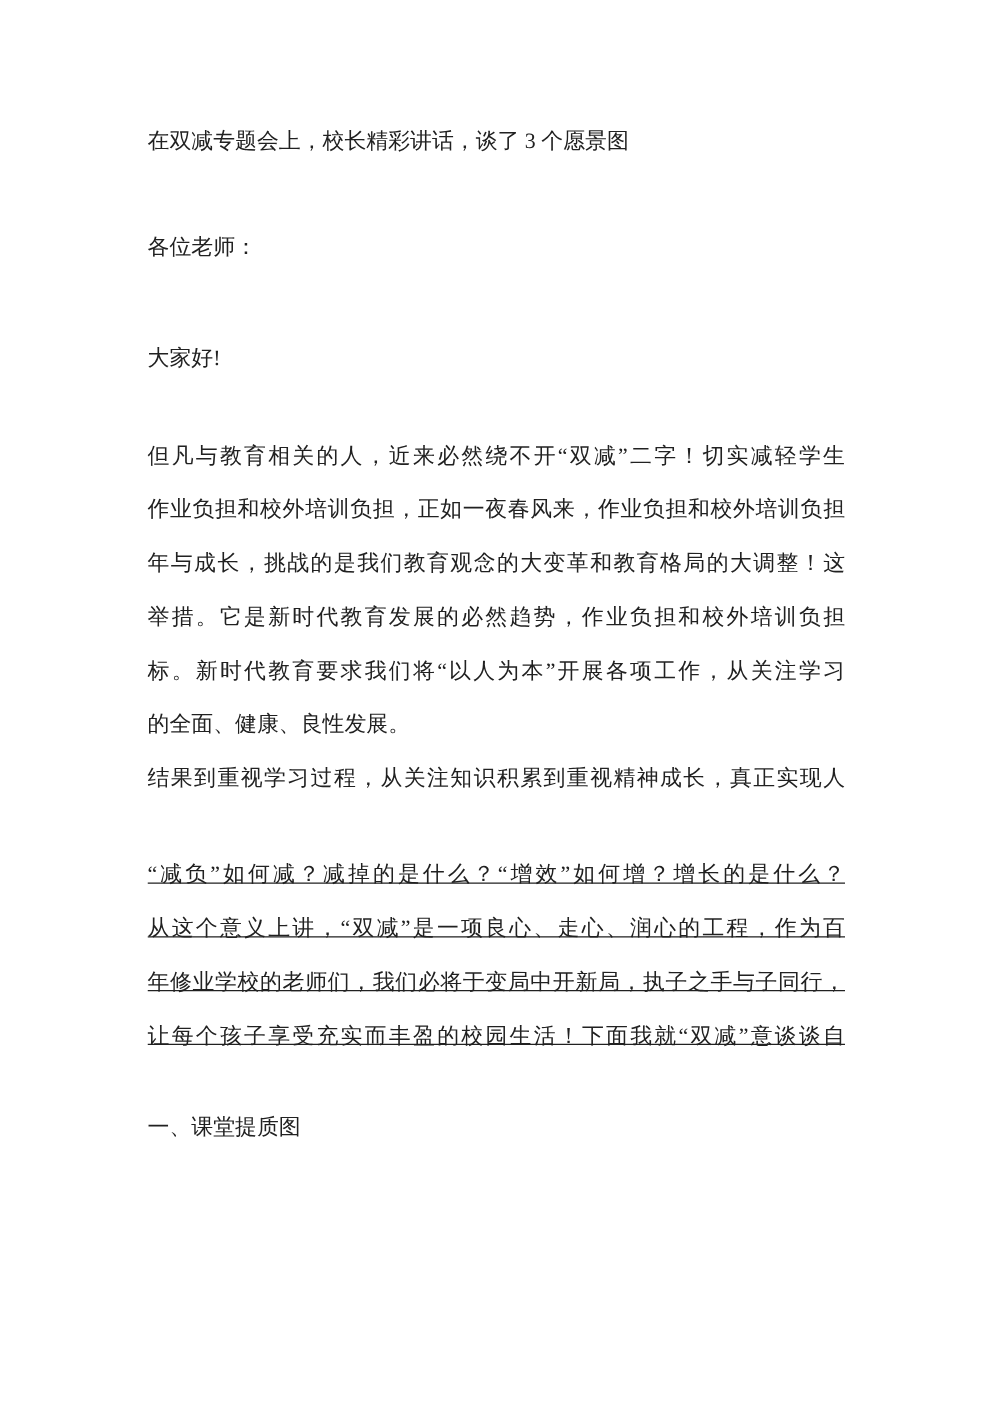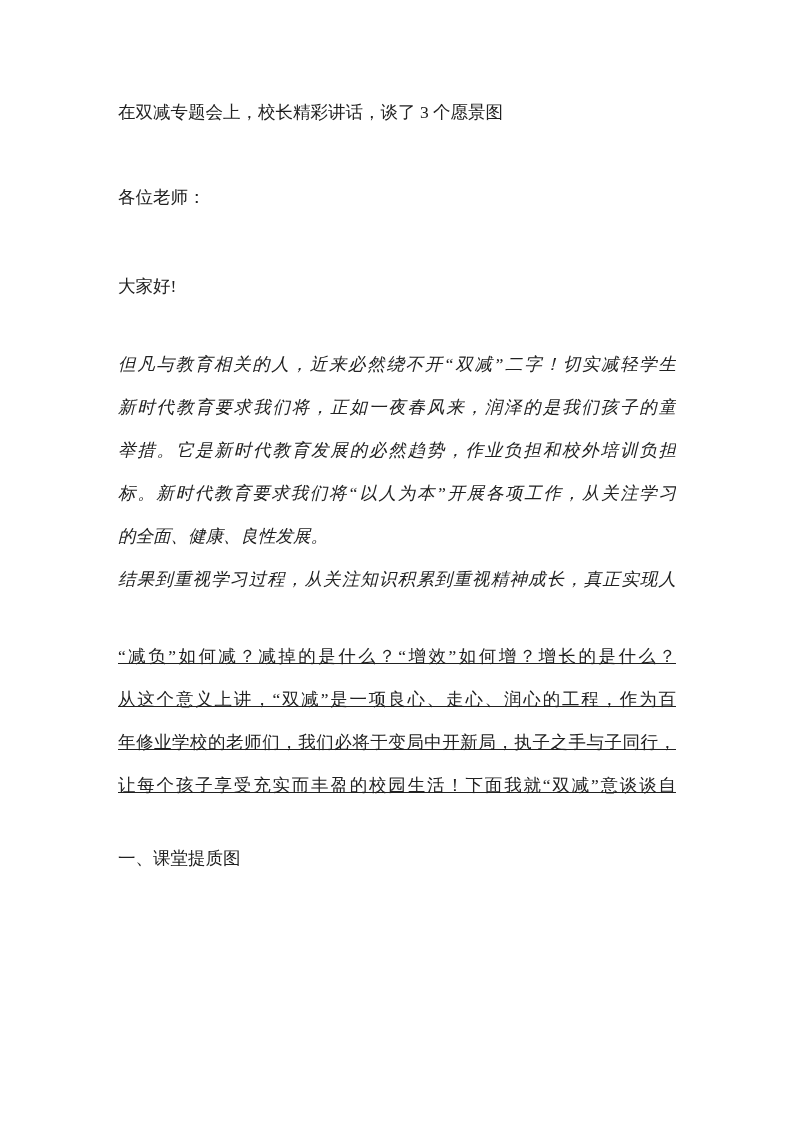--- a/index.html
+++ b/index.html
@@ -30,39 +30,40 @@
     text-align-last: justify;
     text-justify: inter-ideograph;
     margin: 0;
   }
   .line.last {
     text-align: left;
     text-align-last: left;
   }
   .salutation { margin-top: 42px; }
   .greeting   { margin-top: 46px; }
-  .paragraph-1 { margin-top: 35px; font-style: italic; }
+  .paragraph-1 { margin-top: 35px; }
   .paragraph-2 { margin-top: 34px; text-decoration: underline; }
   .section-heading { margin-top: 30px; }
 </style>
 </head>
 <body>
 
 <div class="page">
   <div class="content">
 
     <div class="line last title">在双减专题会上，校长精彩讲话，谈了 3 个愿景图</div>
 
     <div class="line last salutation">各位老师：</div>
 
     <div class="line last greeting">大家好!</div>
 
     <div class="paragraph-1">
       <div class="line">但凡与教育相关的人，近来必然绕不开“双减”二字！切实减轻学生</div>
-      <div class="line">新时代教育要求我们将，正如一夜春风来，润泽的是我们孩子的童</div>
+      <div class="line">作业负担和校外培训负担，正如一夜春风来，作业负担和校外培训负担</div>
+      <div class="line">年与成长，挑战的是我们教育观念的大变革和教育格局的大调整！这</div>
       <div class="line">举措。它是新时代教育发展的必然趋势，作业负担和校外培训负担</div>
       <div class="line">标。新时代教育要求我们将“以人为本”开展各项工作，从关注学习</div>
       <div class="line last">的全面、健康、良性发展。</div>
       <div class="line">结果到重视学习过程，从关注知识积累到重视精神成长，真正实现人</div>
     </div>
 
     <div class="paragraph-2">
       <div class="line">“减负”如何减？减掉的是什么？“增效”如何增？增长的是什么？</div>
       <div class="line">从这个意义上讲，“双减”是一项良心、走心、润心的工程，作为百</div>
       <div class="line">年修业学校的老师们，我们必将于变局中开新局，执子之手与子同行，</div>

